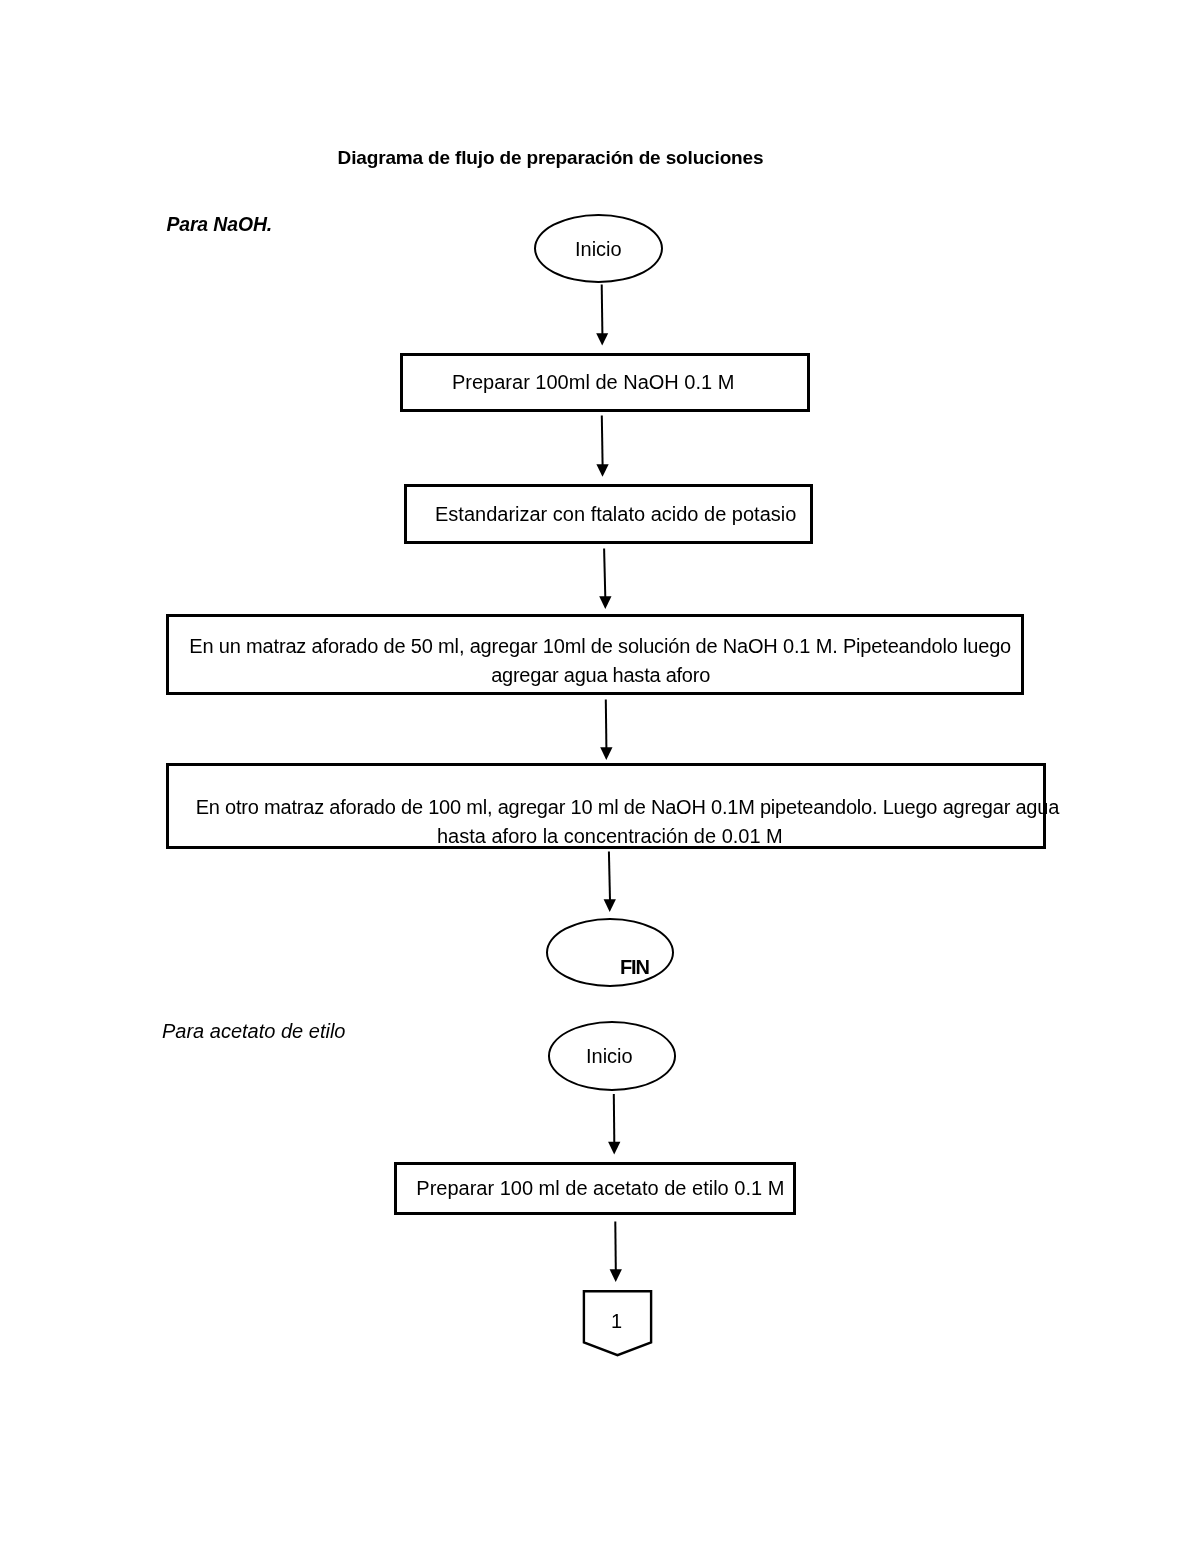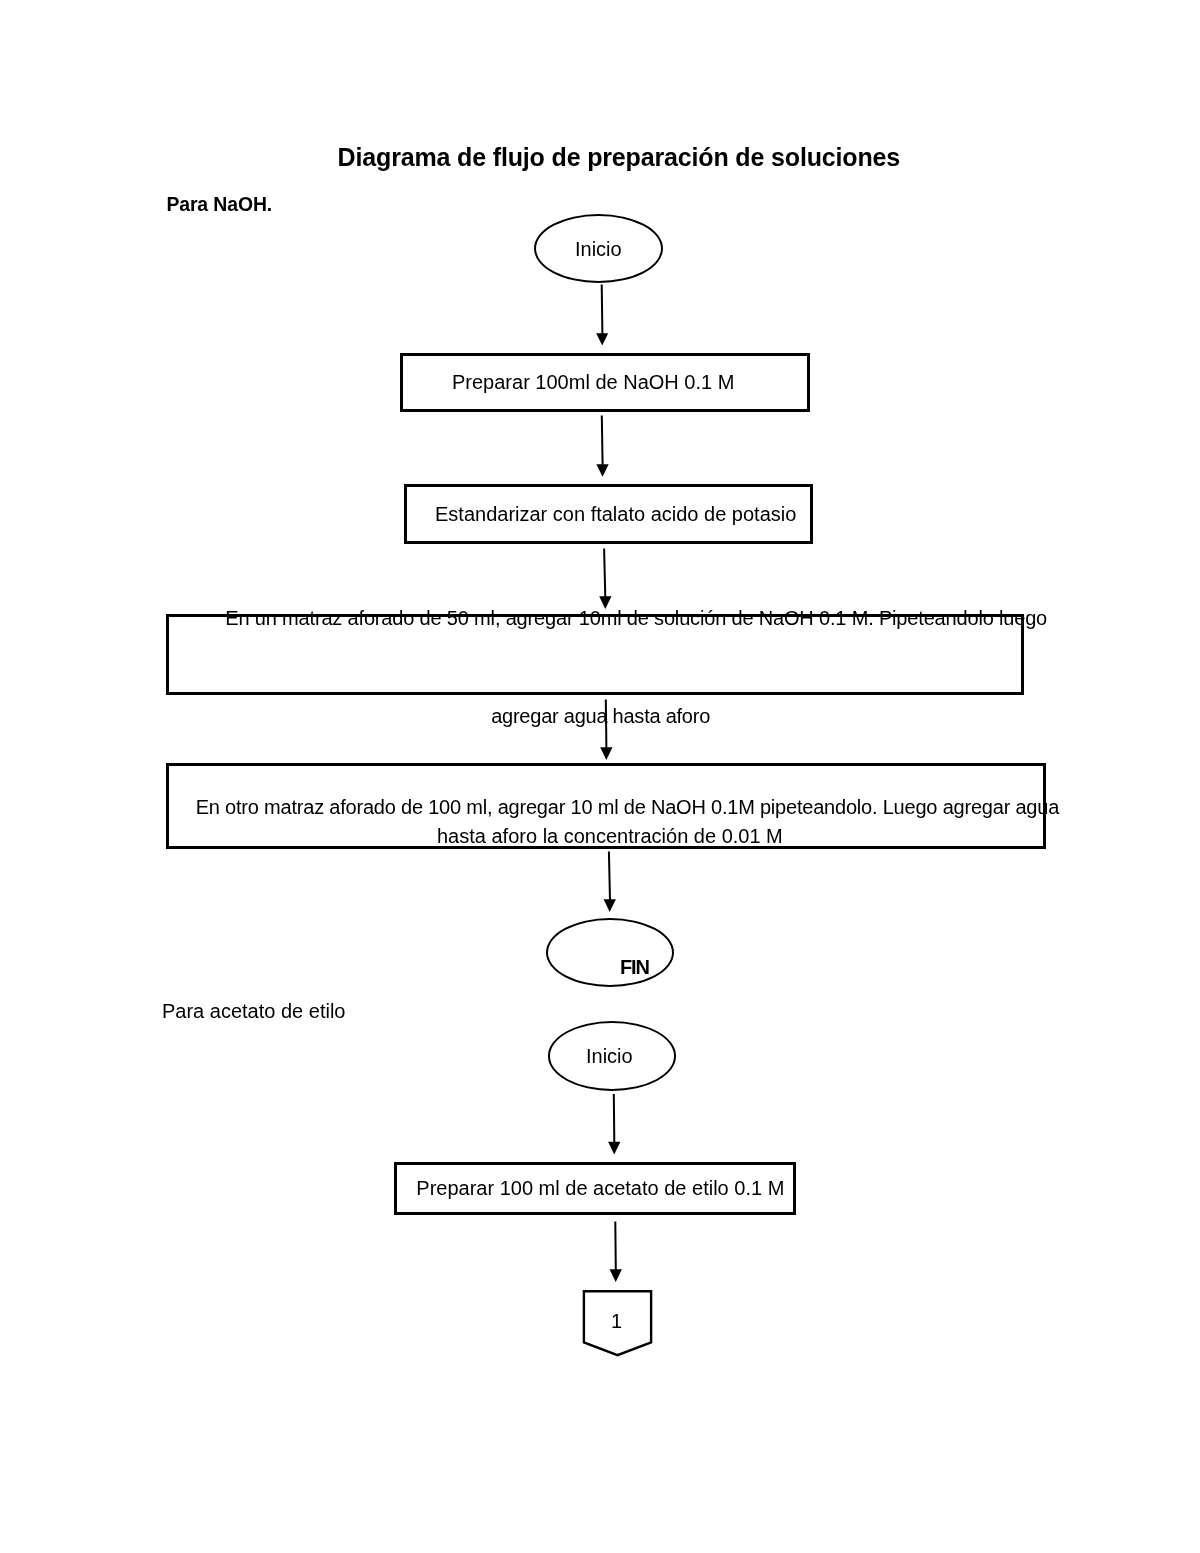--- a/index.html
+++ b/index.html
@@ -3,22 +3,22 @@
 <meta charset="utf-8">
 <title>Diagrama de flujo de preparación de soluciones</title>
 <style>
   html,body{margin:0;padding:0;background:#ffffff;}
   body{width:1200px;height:1553px;position:relative;overflow:hidden;
        font-family:"Liberation Sans",sans-serif;color:#000000;}
   .page{position:absolute;left:0;top:0;width:1200px;height:1553px;background:#ffffff;}
 
   
   .tx{position:absolute;white-space:nowrap;font-size:20px;line-height:20px;color:#000;}
-  .title{font-size:25px;line-height:23.4px;font-weight:bold;letter-spacing:-0.155px;text-align:right;}
-  .sec{font-size:20px;line-height:20px;}
+  .title{font-size:19px;line-height:23.4px;font-weight:bold;letter-spacing:-0.155px;text-align:right;}
+  .sec{font-size:20px;line-height:20px;font-style:italic;margin-top:20px;}
   .sec.bold{font-weight:bold;font-size:19.4px;line-height:19.4px;letter-spacing:-0.1px;}
 
   
   .rect{position:absolute;box-sizing:border-box;border:3px solid #000;background:#ffffff;}
   .oval{position:absolute;box-sizing:border-box;border:2.75px solid #000;border-radius:50%;background:#ffffff;}
   .node{position:absolute;left:0;top:0;width:0;height:0;}
   svg.edges{position:absolute;left:0;top:0;width:1200px;height:1553px;overflow:visible;}
 </style>
 </head>
 <body>
@@ -41,22 +41,22 @@
     <div class="tx" style="left:452px;top:371.5px;">Preparar 100ml de NaOH 0.1 M</div>
   </div>
 
   <div class="node">
     <div class="rect" style="left:403.9px;top:483.8px;width:409.6px;height:60.5px;"></div>
     <div class="tx" style="left:408px;top:503.8px;margin-left:27px;">Estandarizar con ftalato acido de potasio</div>
   </div>
 
   <div class="node">
     <div class="rect" style="left:165.6px;top:613.8px;width:858.6px;height:81.4px;"></div>
-    <div class="tx" style="left:189.3px;top:608px;letter-spacing:-0.173px;margin-left:36px;">En un matraz aforado de 50 ml, agregar 10ml de solución de NaOH 0.1 M. Pipeteandolo luego</div>
-    <div class="tx" style="left:491.2px;top:665.2px;letter-spacing:-0.24px;margin-top:41px;">agregar agua hasta aforo</div>
+    <div class="tx" style="left:189.3px;top:636px;letter-spacing:-0.173px;">En un matraz aforado de 50 ml, agregar 10ml de solución de NaOH 0.1 M. Pipeteandolo luego</div>
+    <div class="tx" style="left:491.2px;top:665.2px;letter-spacing:-0.24px;">agregar agua hasta aforo</div>
   </div>
 
   <div class="node">
     <div class="rect" style="left:165.7px;top:763.2px;width:880.5px;height:85.4px;"></div>
     <div class="tx" style="left:167.7px;top:796.6px;letter-spacing:-0.208px;margin-left:28px;">En otro matraz aforado de 100 ml, agregar 10 ml de NaOH 0.1M pipeteandolo. Luego agregar agua</div>
     <div class="tx" style="left:437px;top:826px;">hasta aforo la concentración de 0.01 M</div>
   </div>
 
   <div class="node">
     <div class="oval" style="left:545.7px;top:917.8px;width:128.6px;height:69.4px;"></div>

